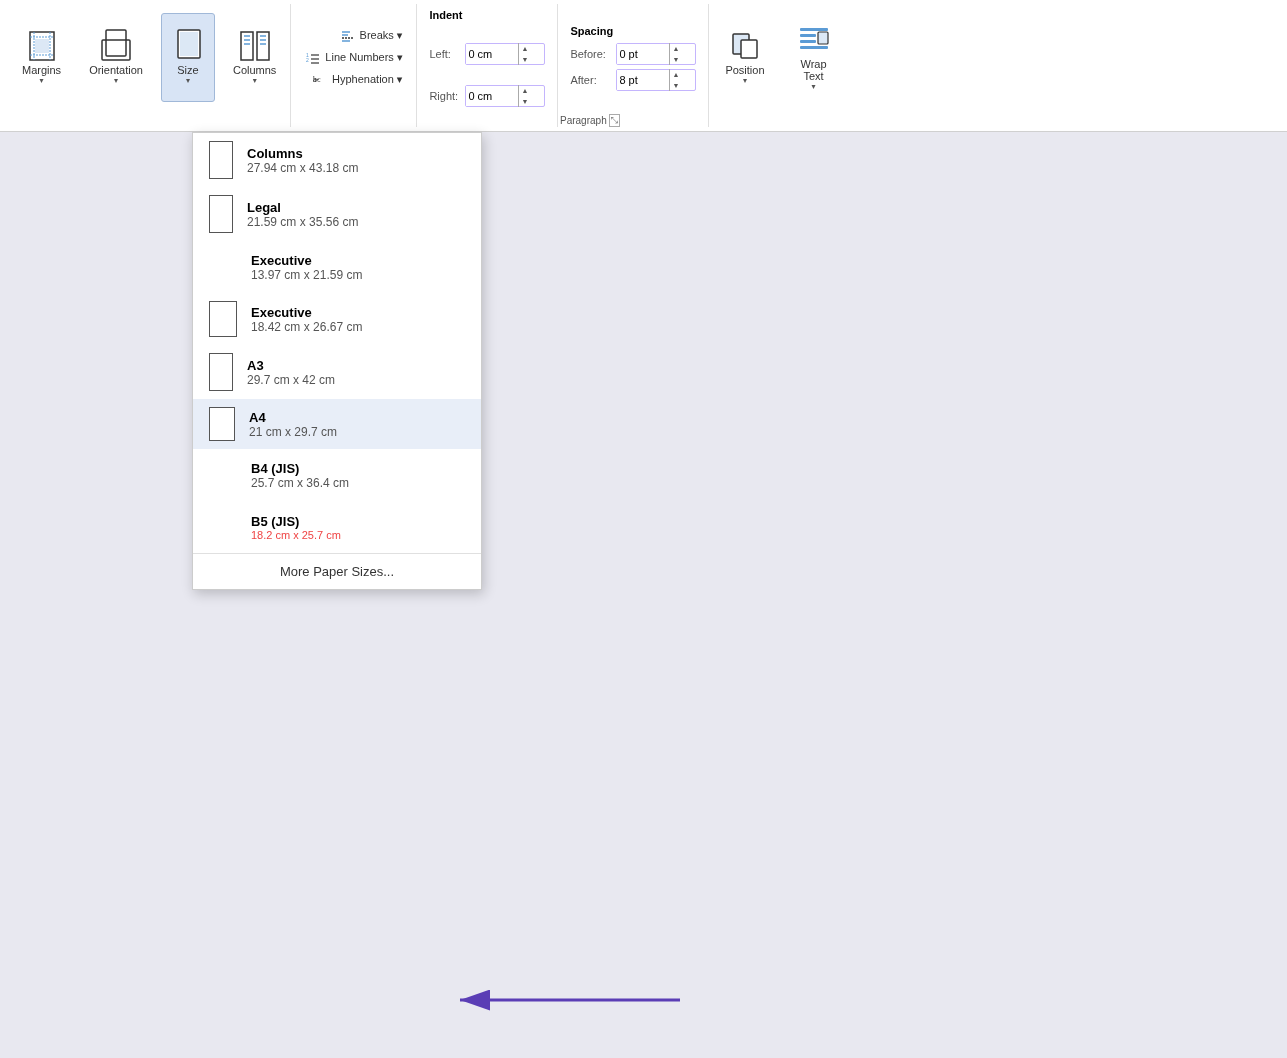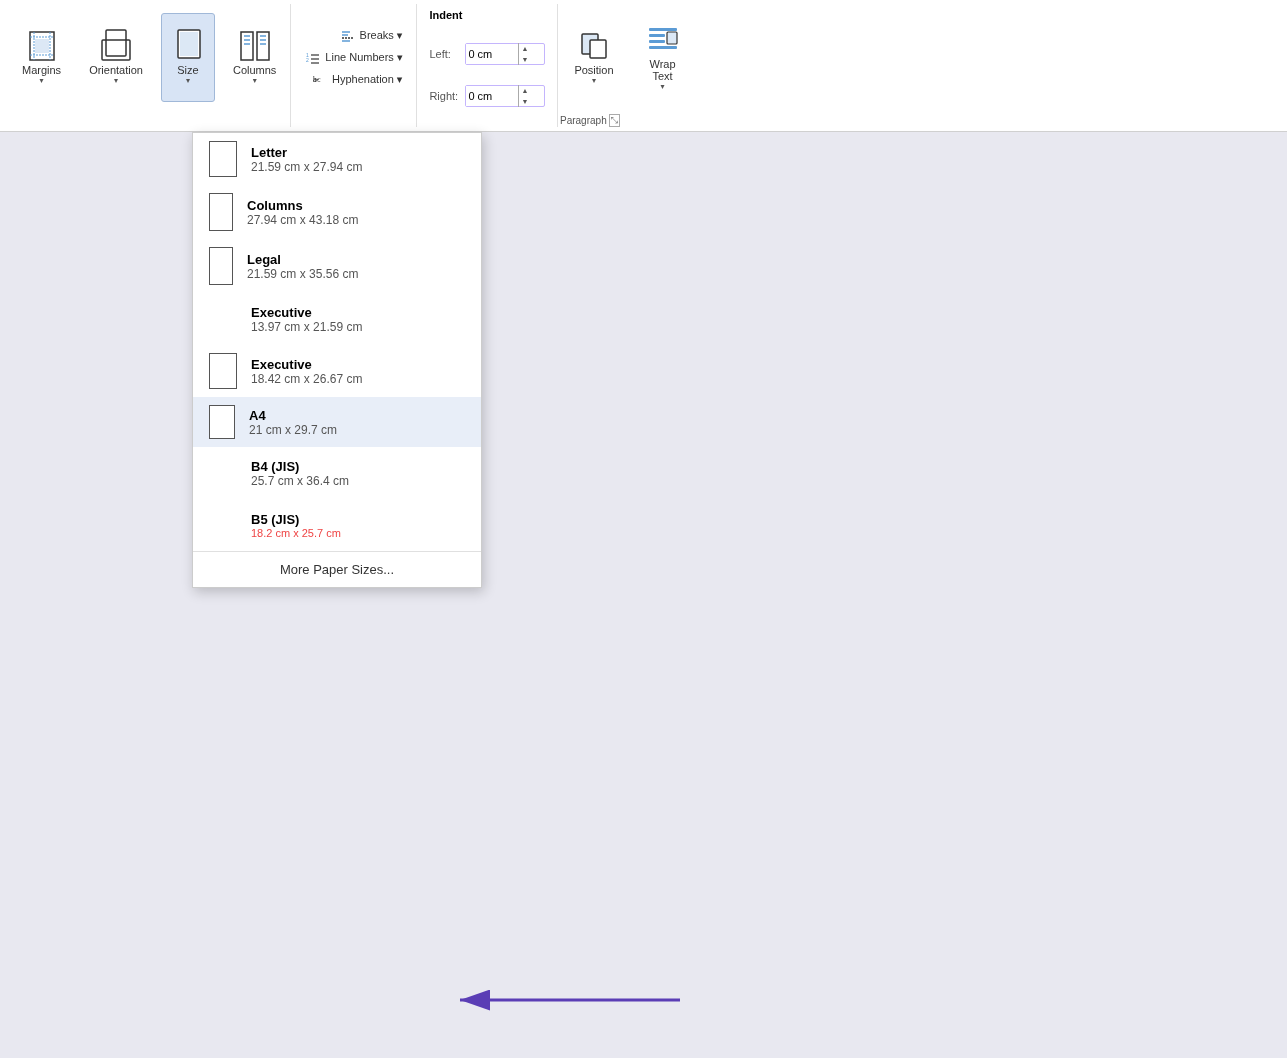--- a/index.html
+++ b/index.html
@@ -324,20 +324,45 @@
       <div class="field-input">
         <input type="text" value="0 cm" style="font-size: 11px; border: none; outline: none; width: 52px; padding: 0px 2px;">
         <div class="field-spinners">
           <button class="spinner-btn">▲</button>
           <button class="spinner-btn">▼</button>
         </div>
       </div>
     </div>
   </div>
 
+  <div style="display:flex;flex-direction:column;padding:4px 12px 20px 12px;border-right:1px solid #e0e0e0;justify-content:center;gap:4px;">
+    <div style="font-size:11px;font-weight:600;text-align:left;margin-bottom:2px;">
+      <span>Spacing</span>
+    </div>
+    <div class="field-row">
+      <span class="field-label" style="font-size:11px;color:#555;width:42px;">Before:</span>
+      <div class="field-input">
+        <input type="text" value="0 pt" style="font-size: 11px; border: none; outline: none; width: 52px; padding: 0px 2px;">
+        <div class="field-spinners">
+          <button class="spinner-btn">▲</button>
+          <button class="spinner-btn">▼</button>
+        </div>
+      </div>
+    </div>
+    <div class="field-row">
+      <span class="field-label" style="font-size:11px;color:#555;width:42px;">After:</span>
+      <div class="field-input">
+        <input type="text" value="8 pt" style="font-size: 11px; border: none; outline: none; width: 52px; padding: 0px 2px;">
+        <div class="field-spinners">
+          <button class="spinner-btn">▲</button>
+          <button class="spinner-btn">▼</button>
+        </div>
+      </div>
+    </div>
+  </div>
 
   <div style="position:absolute;bottom:4px;left:560px;font-size:10px;color:#555;display:flex;align-items:center;gap:2px;">
     <span>Paragraph</span>
     <span style="font-size:9px;border:1px solid #aaa;padding:0 1px;cursor:pointer;">⤡</span>
   </div>
 
   <div style="display:flex;align-items:center;height:100%;padding:4px 8px 20px 8px;">
     <button class="ribbon-btn" style="height:90%;">
       <div class="btn-icon">
         <svg width="32" height="32" viewBox="0 0 32 32">
@@ -365,27 +390,20 @@
       <span class="chevron">▾</span>
     </button>
   </div>
 
 </div>
 
 <div class="page-body">
 </div>
 
 <div class="dropdown-overlay" id="size-dropdown">
-<div class="dropdown-item">
-      <div style="width: 28px; height: 36px; border: 1.5px solid rgb(85, 85, 85); background: white; flex-shrink: 0; margin-right: 14px;"></div>
-      <div>
-        <div class="item-name" style="font-weight: 700; font-size: 13px;">Letter</div>
-        <div class="item-dims" style="font-size: 12px; color: rgb(85, 85, 85);">21.59 cm x 27.94 cm</div>
-      </div>
-    </div>
     <div class="dropdown-item">
       <div style="width: 24px; height: 38px; border: 1.5px solid rgb(85, 85, 85); background: white; flex-shrink: 0; margin-right: 14px;"></div>
       <div>
         <div class="item-name" style="font-weight: 700; font-size: 13px;">Columns</div>
         <div class="item-dims" style="font-size: 12px; color: rgb(85, 85, 85);">27.94 cm x 43.18 cm</div>
       </div>
     </div>
     <div class="dropdown-item">
       <div style="width: 24px; height: 38px; border: 1.5px solid rgb(85, 85, 85); background: white; flex-shrink: 0; margin-right: 14px;"></div>
       <div>
@@ -398,20 +416,27 @@
       <div>
         <div class="item-name" style="font-weight: 700; font-size: 13px;">Executive</div>
         <div class="item-dims" style="font-size: 12px; color: rgb(85, 85, 85);">13.97 cm x 21.59 cm</div>
       </div>
     </div>
     <div class="dropdown-item">
       <div style="width: 28px; height: 36px; border: 1.5px solid rgb(85, 85, 85); background: white; flex-shrink: 0; margin-right: 14px;"></div>
       <div>
         <div class="item-name" style="font-weight: 700; font-size: 13px;">Executive</div>
         <div class="item-dims" style="font-size: 12px; color: rgb(85, 85, 85);">18.42 cm x 26.67 cm</div>
+      </div>
+    </div>
+    <div class="dropdown-item">
+      <div style="width: 24px; height: 38px; border: 1.5px solid rgb(85, 85, 85); background: white; flex-shrink: 0; margin-right: 14px;"></div>
+      <div>
+        <div class="item-name" style="font-weight: 700; font-size: 13px;">A3</div>
+        <div class="item-dims" style="font-size: 12px; color: rgb(85, 85, 85);">29.7 cm x 42 cm</div>
       </div>
     </div>
     <div class="dropdown-item selected">
       <div style="width: 26px; height: 34px; border: 1.5px solid rgb(85, 85, 85); background: white; flex-shrink: 0; margin-right: 14px;"></div>
       <div>
         <div class="item-name" style="font-weight: 700; font-size: 13px;">A4</div>
         <div class="item-dims" style="font-size: 12px; color: rgb(85, 85, 85);">21 cm x 29.7 cm</div>
       </div>
     </div>
     <div class="dropdown-item">

